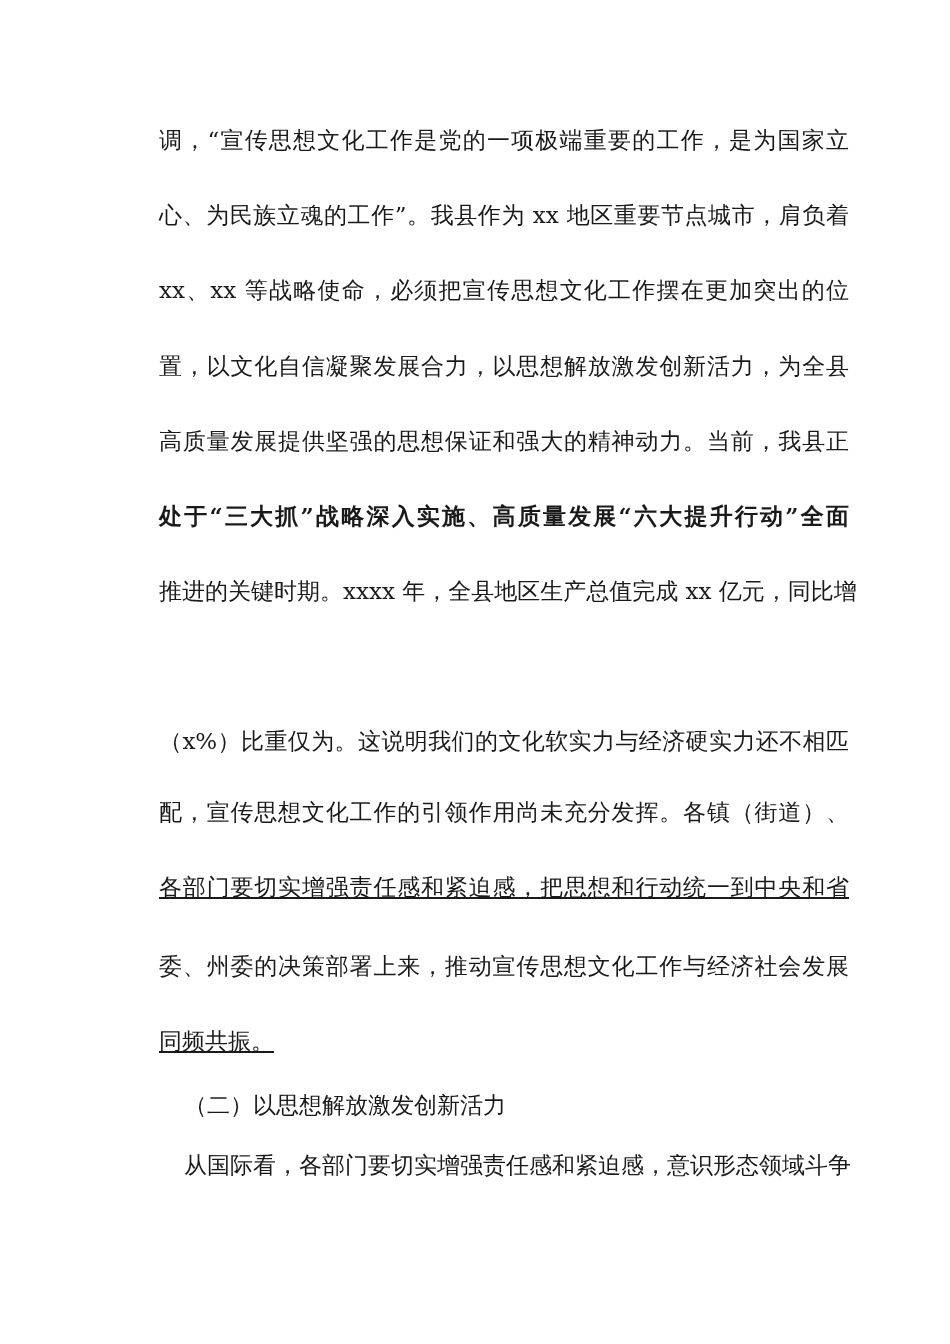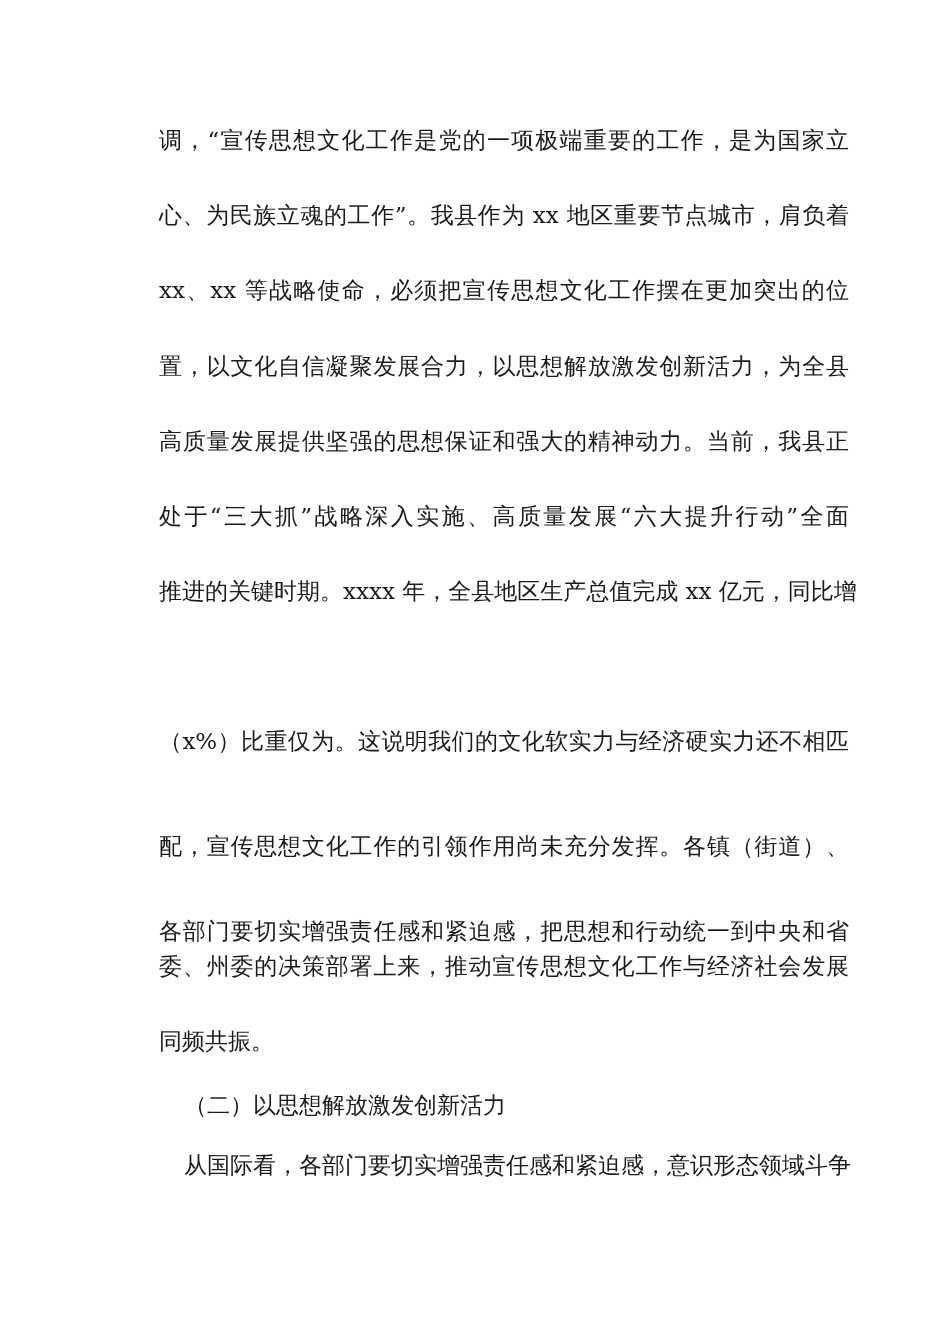--- a/index.html
+++ b/index.html
@@ -30,44 +30,45 @@
       font-size: 23px;
       line-height: 30px;
       white-space: nowrap;
       text-align: justify;
       text-align-last: justify;
       letter-spacing: 0px;
       margin-left: 16px;
     }
     .line.last {
       text-align-last: left;
+      text-decoration: underline;
     }
     .line.heading {
       left: 168px;
       width: auto;
       text-align-last: left;
     }
     .line.indent {
       left: 168px;
       width: 665px;
     }
   </style>
 </head>
 <body>
 
 <div class="page">
   <div class="line" style="top:125px;">调，“宣传思想文化工作是党的一项极端重要的工作，是为国家立</div>
   <div class="line" style="top:275px;">xx、xx 等战略使命，必须把宣传思想文化工作摆在更加突出的位</div>
   <div class="line" style="top:200px;">心、为民族立魂的工作”。我县作为 xx 地区重要节点城市，肩负着</div>
   <div class="line" style="top:351px;">置，以文化自信凝聚发展合力，以思想解放激发创新活力，为全县</div>
   <div class="line" style="top:426px;">高质量发展提供坚强的思想保证和强大的精神动力。当前，我县正</div>
-  <div class="line" style="top:501px;">处于“三大抓”战略深入实施、高质量发展“六大提升行动”全面</div>
+  <div class="line" style="top:501px;font-weight:bold;">处于“三大抓”战略深入实施、高质量发展“六大提升行动”全面</div>
   <div class="line" style="top:576px;">推进的关键时期。xxxx 年，全县地区生产总值完成 xx 亿元，同比增</div>
   <div class="line" style="top:726px;">（x%）比重仅为。这说明我们的文化软实力与经济硬实力还不相匹</div>
-  <div class="line" style="top:831px;">配，宣传思想文化工作的引领作用尚未充分发挥。各镇（街道）、</div>
-  <div class="line" style="top:916px;">各部门要切实增强责任感和紧迫感，把思想和行动统一到中央和省</div>
+  <div class="line" style="top:797px;">配，宣传思想文化工作的引领作用尚未充分发挥。各镇（街道）、</div>
+  <div class="line" style="top:872px;text-decoration:underline;">各部门要切实增强责任感和紧迫感，把思想和行动统一到中央和省</div>
   <div class="line" style="top:951px;">委、州委的决策部署上来，推动宣传思想文化工作与经济社会发展</div>
   <div class="line last" style="top:1026px;">同频共振。</div>
 
   <div class="line heading" style="top:1090px;">（二）以思想解放激发创新活力</div>
 
   <div class="line indent" style="top:1150px;">从国际看，各部门要切实增强责任感和紧迫感，意识形态领域斗争</div>
 </div>
 
 </body></html>

